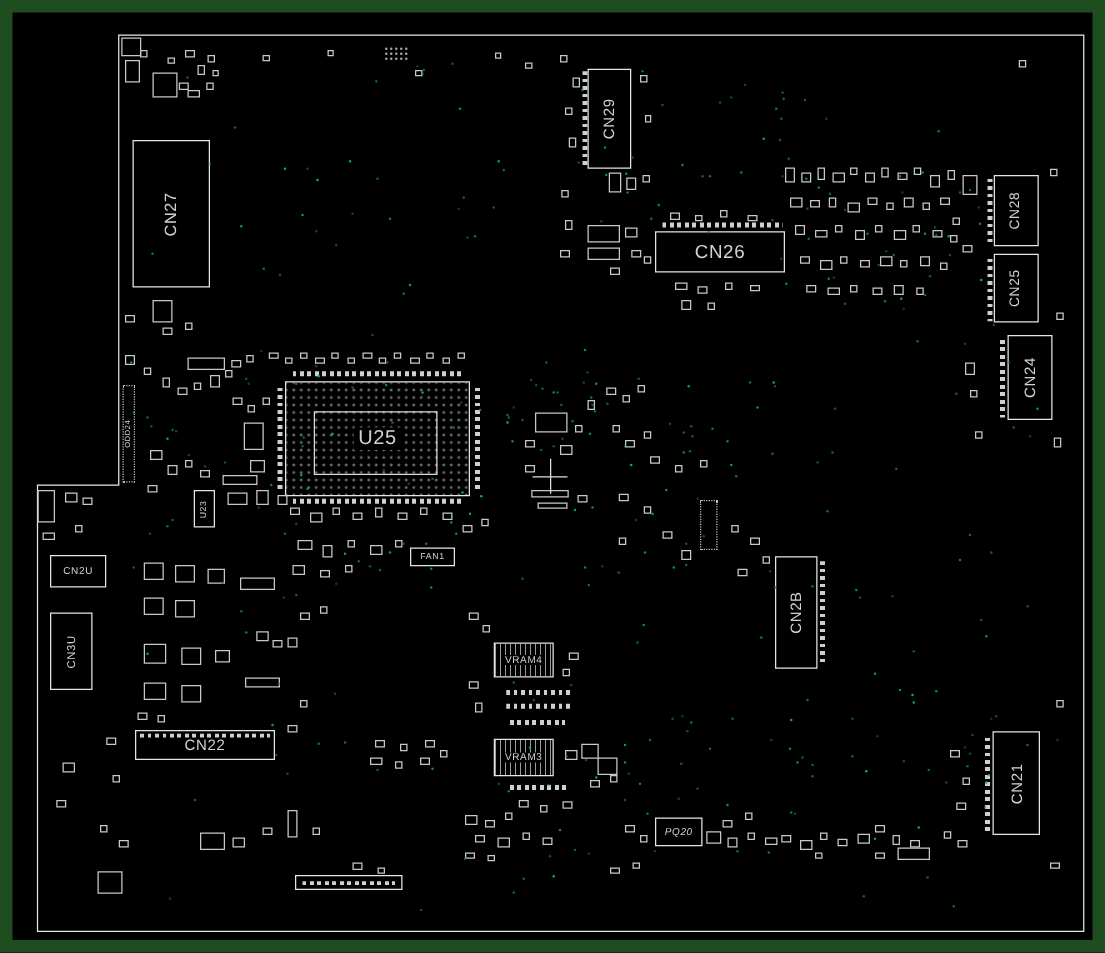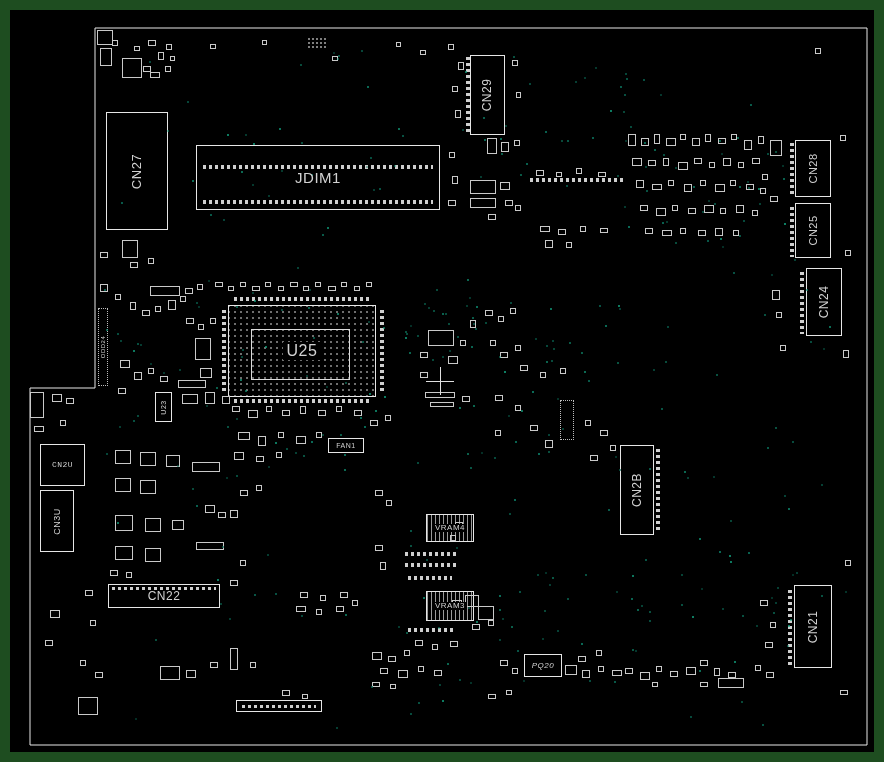--- a/index.html
+++ b/index.html
@@ -17,71 +17,69 @@
     display:flex; align-items:center; justify-content:center;
   }
   .clabel { white-space:nowrap; letter-spacing:.5px; line-height:1; z-index:3; }
   .clabel.rot { transform:rotate(-90deg); }
   .comp.bga {
     background-image:radial-gradient(circle, #6e6e6e 1px, transparent 1.3px);
     background-size:6px 6px; background-position:3px 3px;
   }
   .comp.bga .clabel { background:#000; padding:1px 4px; }
   .bga-inner { position:absolute; left:15%; top:26%; width:68%; height:56%; border:1px solid #dcdcdc; }
-  .comp.hatch { background-image:repeating-linear-gradient(90deg, #9a9a9a 0 1px, transparent 1px 4px);margin-left:31px; }
+  .comp.hatch { background-image:repeating-linear-gradient(90deg, #9a9a9a 0 1px, transparent 1px 4px); }
   .comp.hatch .clabel { background:#000; padding:0 2px; }
   .comp.dotted { border-style:dotted; border-color:#bdbdbd; }
   .sm { position:absolute; border:1px solid #c9c9c9; }
   .strip { position:absolute; }
   .strip.h { background-image:repeating-linear-gradient(90deg, #cfcfcf 0 3px, transparent 3px 6px); }
   .strip.v { background-image:repeating-linear-gradient(180deg, #cfcfcf 0 3px, transparent 3px 6px); }
   .tp { position:absolute; border-radius:50%; }
   .gd { position:absolute; background:#a8a8a8; border-radius:50%; }
   .ch { position:absolute; background:#e0e0e0; z-index:5; }
 </style>
 </head>
 <body>
 
 <div id="screen">
   <div id="board-bg"></div>
   <div id="layer">
     <svg id="outline-svg">
       <polygon fill="none" stroke="#e8e8e8" stroke-width="1" points="95,28 867,28 867,745 30,745 30,388 95,388"></polygon>
     </svg>
-      <div class="comp dimm" style="left: 196px; top: 145px; width: 244px; height: 65px;">
-        <div class="strip h" style="left: 6px; right: 6px; top: 30%; height: 4px;"></div>
-        <div class="strip h" style="left: 6px; right: 6px; top: 85%; height: 4px;"></div>
-        <span class="clabel" style="font-size: 15px;">JDIM1</span>
-      </div>
       <div class="comp" style="left: 106px; top: 112px; width: 62px; height: 118px;">
         <span class="clabel rot" style="font-size: 13px;">CN27</span>
       </div>
       <div class="comp" style="left: 470px; top: 55px; width: 35px; height: 80px;">
         <span class="clabel rot" style="font-size: 12px;">CN29</span>
+      </div>
+      <div class="comp" style="left: 524px; top: 185px; width: 104px; height: 33px;">
+        <span class="clabel" style="font-size: 15px;">CN26</span>
       </div>
       <div class="comp" style="left: 795px; top: 140px; width: 36px; height: 57px;">
         <span class="clabel rot" style="font-size: 11px;">CN28</span>
       </div>
       <div class="comp" style="left: 795px; top: 203px; width: 36px; height: 55px;">
         <span class="clabel rot" style="font-size: 11px;">CN25</span>
       </div>
       <div class="comp" style="left: 806px; top: 268px; width: 36px; height: 68px;">
         <span class="clabel rot" style="font-size: 12px;">CN24</span>
       </div>
       <div class="comp bga" style="left: 228px; top: 305px; width: 148px; height: 92px;">
         <div class="bga-inner"></div>
         <span class="clabel" style="font-size: 16px;">U25</span>
       </div>
       <div class="comp" style="left: 620px; top: 445px; width: 34px; height: 90px;">
         <span class="clabel rot" style="font-size: 12px;">CN2B</span>
       </div>
       <div class="comp" style="left: 108px; top: 584px; width: 112px; height: 24px;">
         <span class="clabel" style="font-size: 12px;">CN22</span>
       </div>
-      <div class="comp" style="left: 40px; top: 444px; width: 45px; height: 42px; font-family: Liberation Mono, monospace;">
+      <div class="comp" style="left: 40px; top: 444px; width: 45px; height: 26px;">
         <span class="clabel" style="font-size: 8px;">CN2U</span>
       </div>
       <div class="comp" style="left: 40px; top: 490px; width: 34px; height: 62px;">
         <span class="clabel rot" style="font-size: 9px;">CN3U</span>
       </div>
       <div class="comp hatch" style="left: 395px; top: 514px; width: 48px; height: 28px;">
         <span class="clabel" style="font-size: 8px;">VRAM4</span>
       </div>
       <div class="comp hatch" style="left: 395px; top: 591px; width: 48px; height: 30px;">
         <span class="clabel" style="font-size: 8px;">VRAM3</span>

